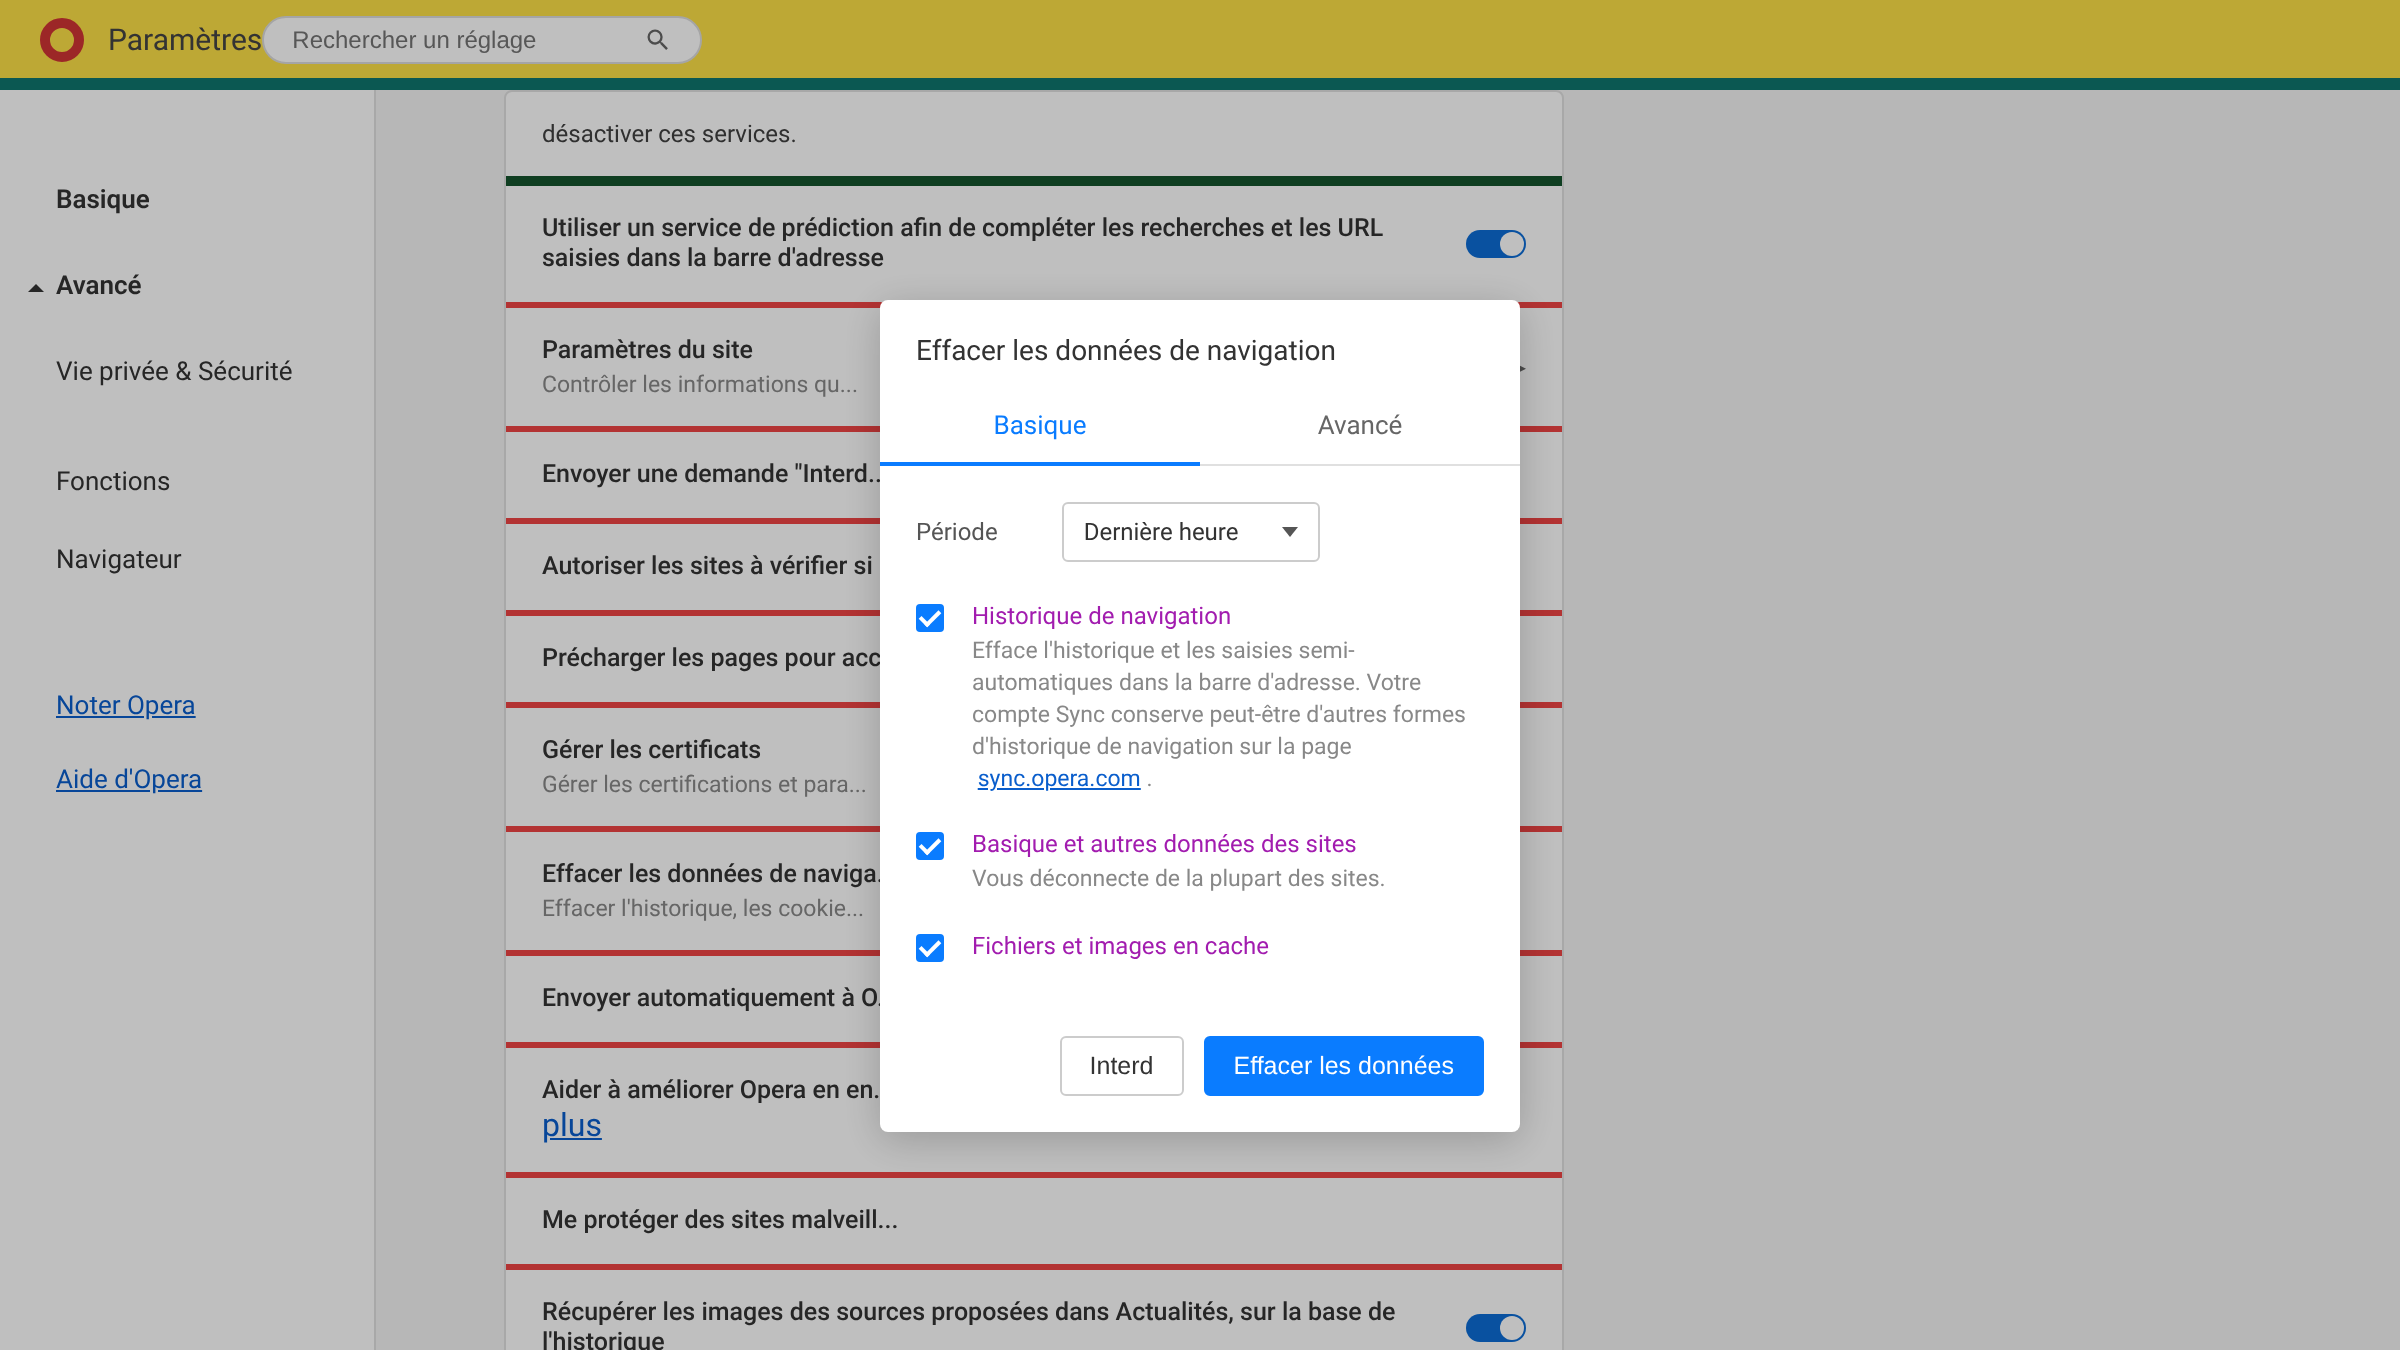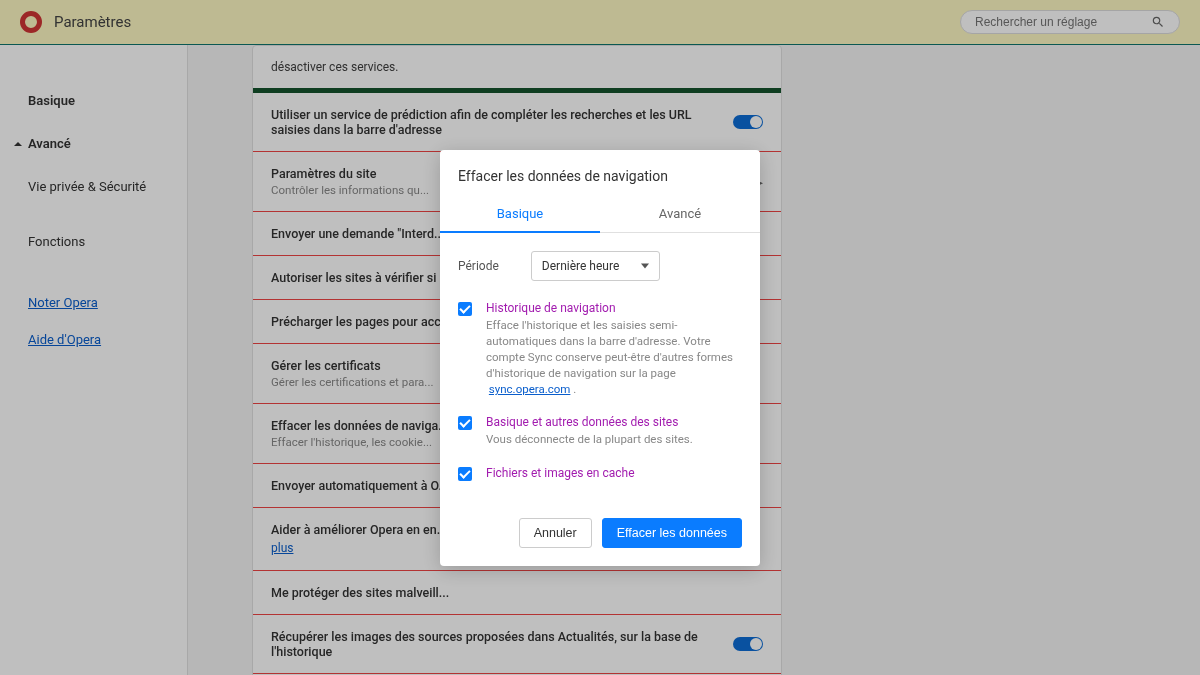--- a/index.html
+++ b/index.html
@@ -1,42 +1,42 @@
 <!DOCTYPE html>
 <html><head>
 <meta charset="utf-8">
 <style>
 * { box-sizing: border-box; margin: 0; padding: 0; }
 body { font-family: -apple-system, BlinkMacSystemFont, "Segoe UI", Roboto, sans-serif; background: #f5f5f5; width: 1200px; height: 675px; overflow: hidden; position: relative; }
 
-.header { height: 45px; background: #fef9c3; border-bottom: 1px solid #0f766e; display: flex; align-items: center; padding: 0 20px; justify-content: space-between; }
+.header { height: 45px; background: #fde047; border-bottom: 6px solid #0f766e; display: flex; align-items: center; padding: 0 20px; }
 .header-left { display: flex; align-items: center; gap: 12px; }
 .opera-logo { width: 22px; height: 22px; border-radius: 50%; border: 5px solid #d13434; background: transparent; }
 .header-title { font-size: 15px; color: #444; }
 .search-wrap { display: flex; align-items: center; background: #fff; border: 1px solid #ddd; border-radius: 16px; padding: 4px 14px; width: 220px; }
 .search-input { border: none; outline: none; font-size: 12px; color: #888; flex: 1; background: transparent; }
 .search-icon-svg { width: 14px; height: 14px; fill: #666; }
 
 .container { display: flex; height: calc(100% - 45px); }
 .sidebar { width: 188px; background: #fff; border-right: 1px solid #e0e0e0; padding-top: 40px; }
 .sidebar-item { padding: 8px 28px; font-size: 13px; color: #333; cursor: pointer; display: flex; align-items: center; gap: 6px; }
 .sidebar-item.bold { font-weight: 600; }
-.sidebar-item.link { color: #0a5ecc; text-decoration: underline; margin-top: 30px; }
+.sidebar-item.link { color: #0a5ecc; text-decoration: underline; margin-top: 42px; }
 .sidebar-item.link + .sidebar-item.link { margin-top: 6px; }
 .chevron-sm { border-style: solid; border-width: 4px 4px 0 4px; border-color: #333 transparent transparent transparent; transform: rotate(180deg); margin-left: -14px; }
 
 .main { flex: 1; overflow-y: auto; padding: 0 40px 40px 64px; }
 .settings-panel { width: 530px; background: #fff; border: 1px solid #e0e0e0; border-radius: 4px; }
 .partial-text { padding: 14px 18px; font-size: 12px; color: #404040; border-bottom: 5px solid #14532d; }
-.setting-row { padding: 14px 18px; border-bottom: 1px solid #ef4444; display: flex; justify-content: space-between; align-items: center; }
+.setting-row { padding: 14px 18px; border-bottom: 3px solid #ef4444; display: flex; justify-content: space-between; align-items: center; }
 .setting-row:last-child { border-bottom: none; }
 .setting-text { flex: 1; }
 .setting-title { font-size: 12.5px; color: #333; font-weight: 500; }
 .setting-sub { font-size: 11.5px; color: #888; margin-top: 2px; }
-.setting-link { color: #0a5ecc; text-decoration: underline; font-size: 12px; text-align: right; }
+.setting-link { color: #0a5ecc; text-decoration: underline; font-size: 16px; text-align: right; }
 .toggle { width: 30px; height: 14px; background: #0d6dd6; border-radius: 8px; position: relative; cursor: pointer; margin-left: 16px; }
 .toggle::after { content: ''; position: absolute; width: 12px; height: 12px; background: #fff; border-radius: 50%; top: 1px; right: 1px; }
 .row-arrow { color: #666; font-size: 14px; }
 
 .overlay { position: absolute; inset: 0; background: rgba(0,0,0,0.25); display: flex; align-items: flex-start; justify-content: center; padding-top: 150px; }
 .dialog { width: 320px; background: #fff; border-radius: 4px; box-shadow: 0 4px 20px rgba(0,0,0,0.2); }
 .dialog-title { padding: 18px 18px 12px; font-size: 14px; color: #333; }
 .dialog-tabs { display: flex; border-bottom: 1px solid #e0e0e0; }
 .dialog-tab { flex: 1; text-align: center; padding: 10px 0; font-size: 13px; color: #666; cursor: pointer; }
 .dialog-tab.active { color: #0a7cff; border-bottom: 2px solid #0a7cff; margin-bottom: -1px; }
@@ -74,20 +74,21 @@
 
 <div class="container">
   <div class="sidebar">
     <div class="sidebar-item bold">Basique</div>
     <div class="sidebar-item bold" style="margin-top:12px">
         <span class="chevron-sm"></span>
         <span>Avancé</span>
       </div>
     <div class="sidebar-item" style="margin-top:12px">Vie privée &amp; Sécurité</div>
     <div class="sidebar-item" style="margin-top:24px">Fonctions</div>
+    <div class="sidebar-item" style="margin-top:8px">Navigateur</div>
     <div class="sidebar-item link">Noter Opera</div>
     <div class="sidebar-item link">Aide d'Opera</div>
   </div>
 
   <div class="main">
     <div class="settings-panel">
       <div class="partial-text">désactiver ces services.</div>
       <div class="setting-row">
         <div class="setting-text">
             <div class="setting-title">Utiliser un service de prédiction afin de compléter les recherches et les URL saisies dans la barre d'adresse</div>
@@ -183,17 +184,17 @@
         </div>
       </div>
       <div class="check-item">
         <div class="checkbox"></div>
         <div class="check-text">
           <div class="check-title">Fichiers et images en cache</div>
         </div>
       </div>
     </div>
     <div class="dialog-footer">
-      <button class="btn">Annuler</button>
+      <button class="btn">Interd</button>
       <button class="btn primary">Effacer les données</button>
     </div>
   </div>
 </div>
 
 </body></html>

